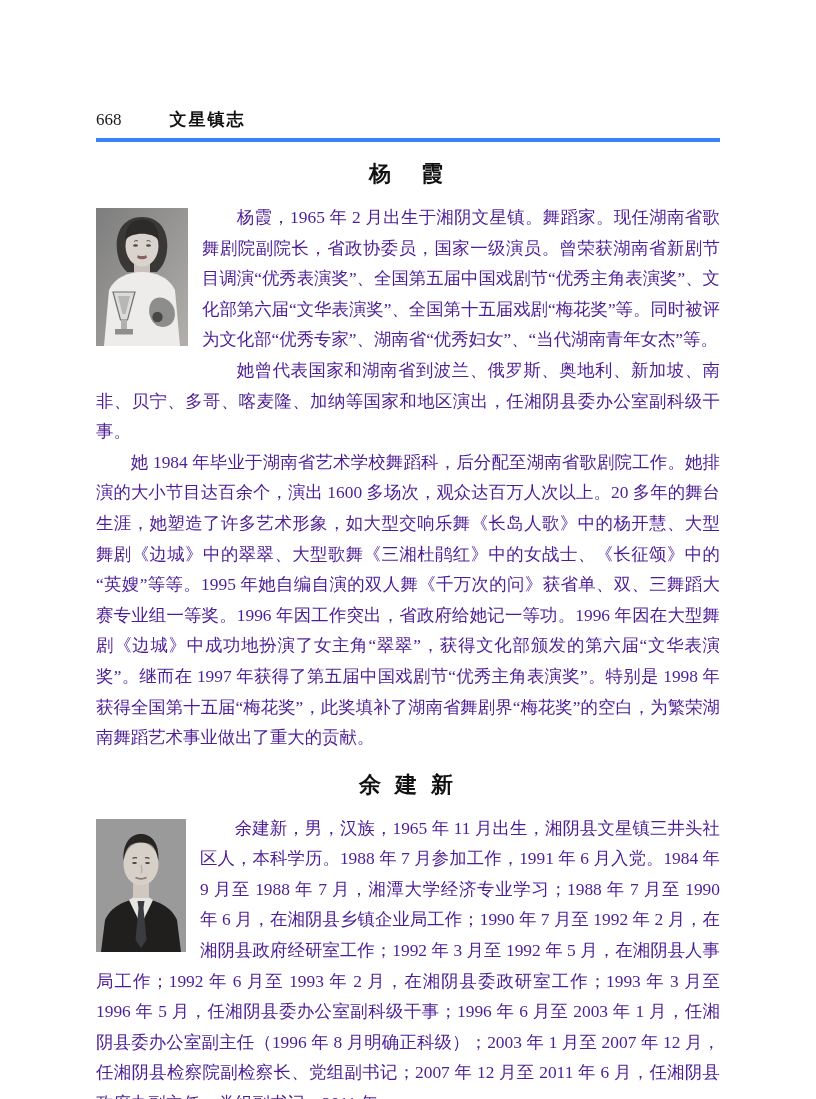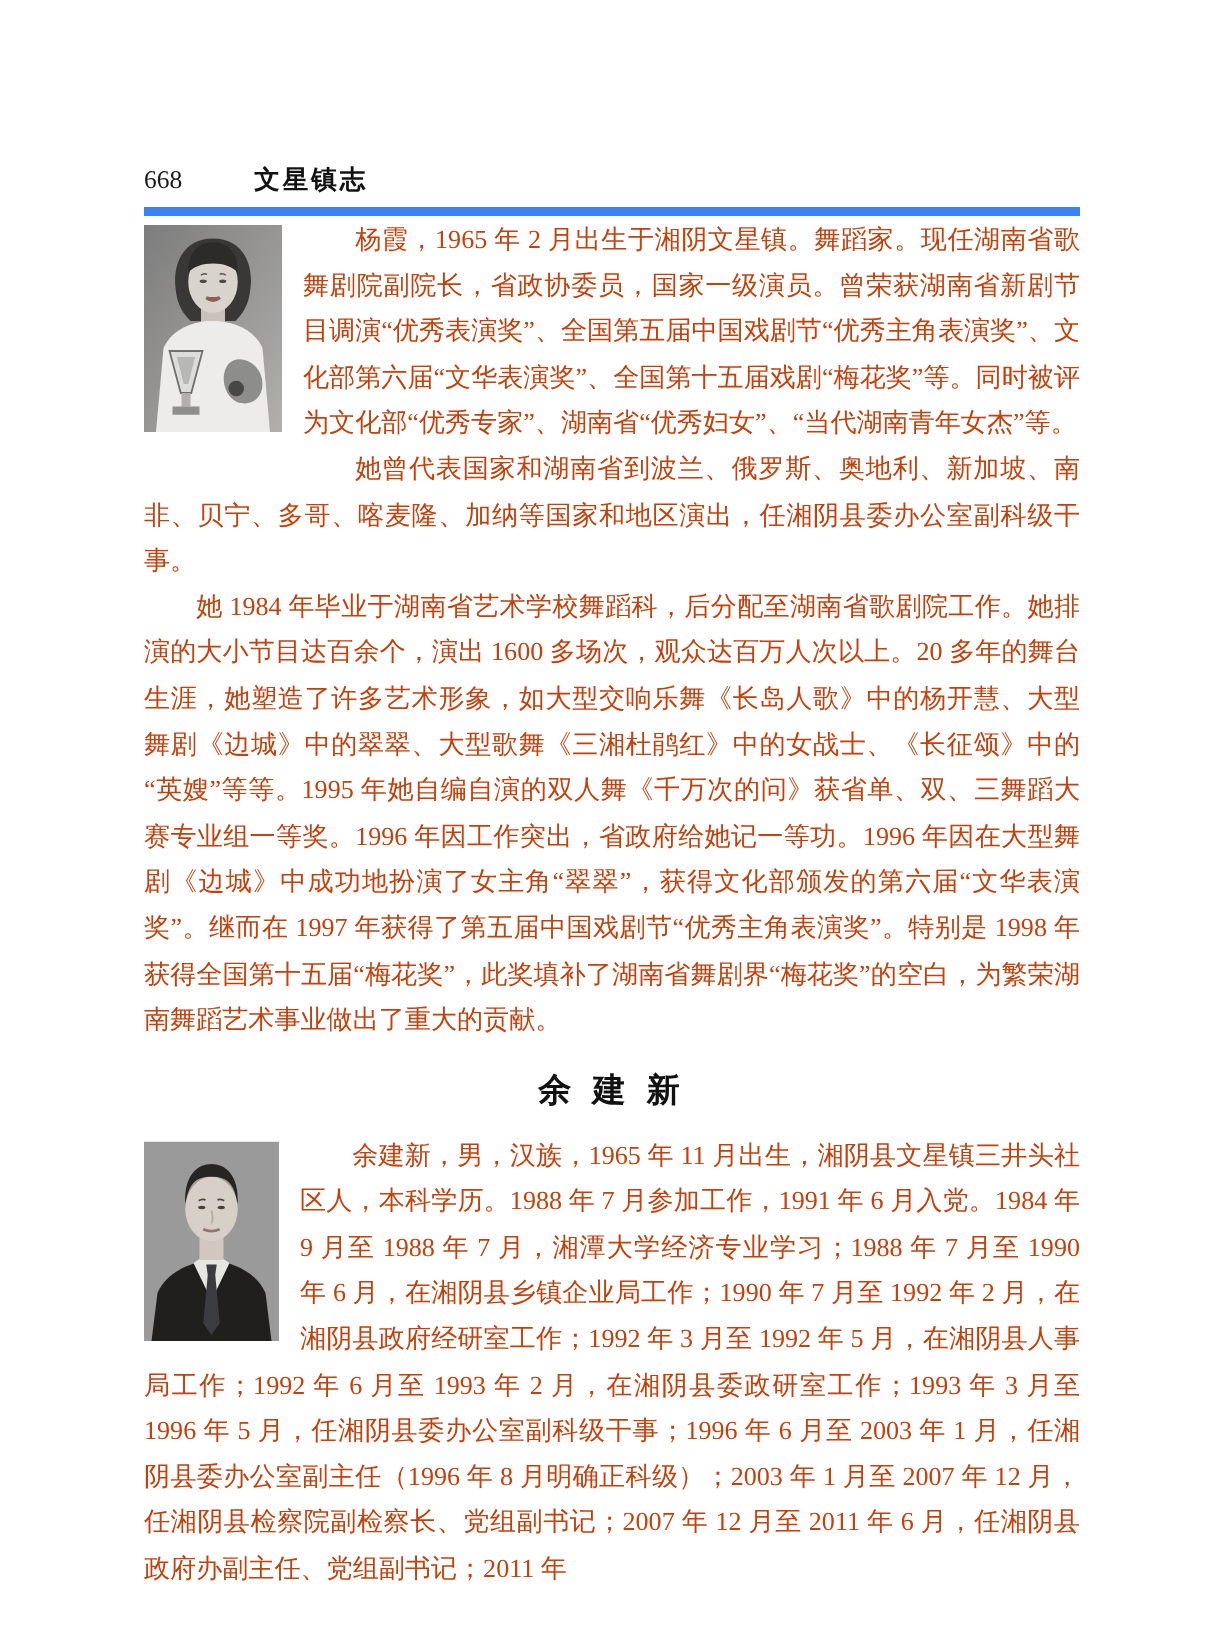--- a/index.html
+++ b/index.html
@@ -18,21 +18,21 @@
     position: absolute;
     left: 96px;
     top: 108px;
     width: 624px;
   }
   
   .running-header {
     display: flex;
     align-items: baseline;
     gap: 22px;
-    border-bottom: 6px solid #3b82f6;
+    border-bottom: 4px solid #3b82f6;
     padding-bottom: 7px;
   }
   .running-header .pg {
     font-family: "Liberation Serif", serif;
     font-size: 17px;
     color: #1a1a1a;
   }
   .running-header .book {
     font-family: "Liberation Sans", sans-serif;
     font-weight: 700;
@@ -52,21 +52,21 @@
     margin: 17px 0 13px 0;
   }
   .entry-title.second {
   }
   
   .bio {
     font-family: "Liberation Serif", serif;
     font-size: 17.4px;
     line-height: 30.6px;
     text-align: justify;
-    color: #c2410c;
+    color: #4c1d95;
   }
   .bio p {
     margin: 0;
     text-indent: 2em;
   }
   .bio::after {
     content: "";
     display: block;
     clear: both;
   }
@@ -95,20 +95,21 @@
 
 <div class="page">
   <div class="content">
 
     <div class="running-header">
       <span class="pg">668</span>
       <span class="book">文星镇志</span>
     </div>
 
     <section>
+      <h1 class="entry-title">杨　霞</h1>
       <div class="bio">
         <figure class="photo photo-1">
           <svg viewBox="0 0 92 138" preserveAspectRatio="none">
             <defs>
               <linearGradient id="bg1" x1="0" y1="0" x2="1" y2="1">
                 <stop offset="0" stop-color="#7d7d7d"></stop>
                 <stop offset="1" stop-color="#b2afac"></stop>
               </linearGradient>
             </defs>
             <rect width="92" height="138" fill="url(#bg1)"></rect>

